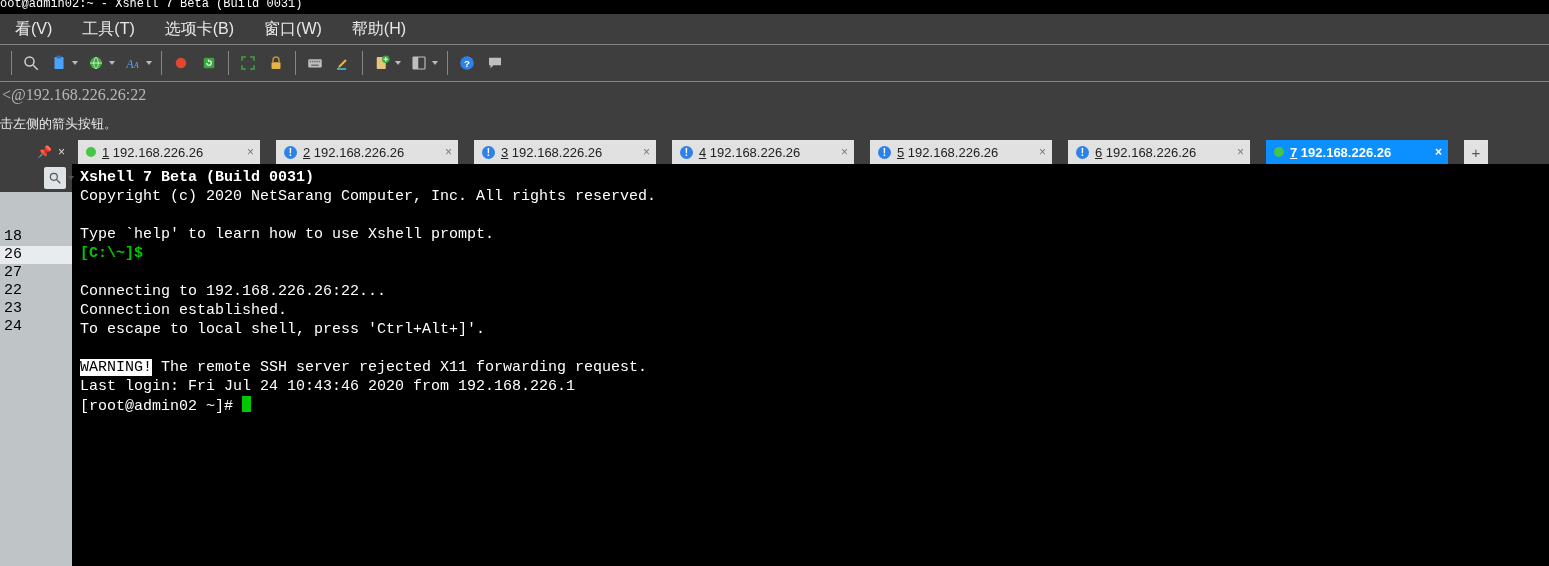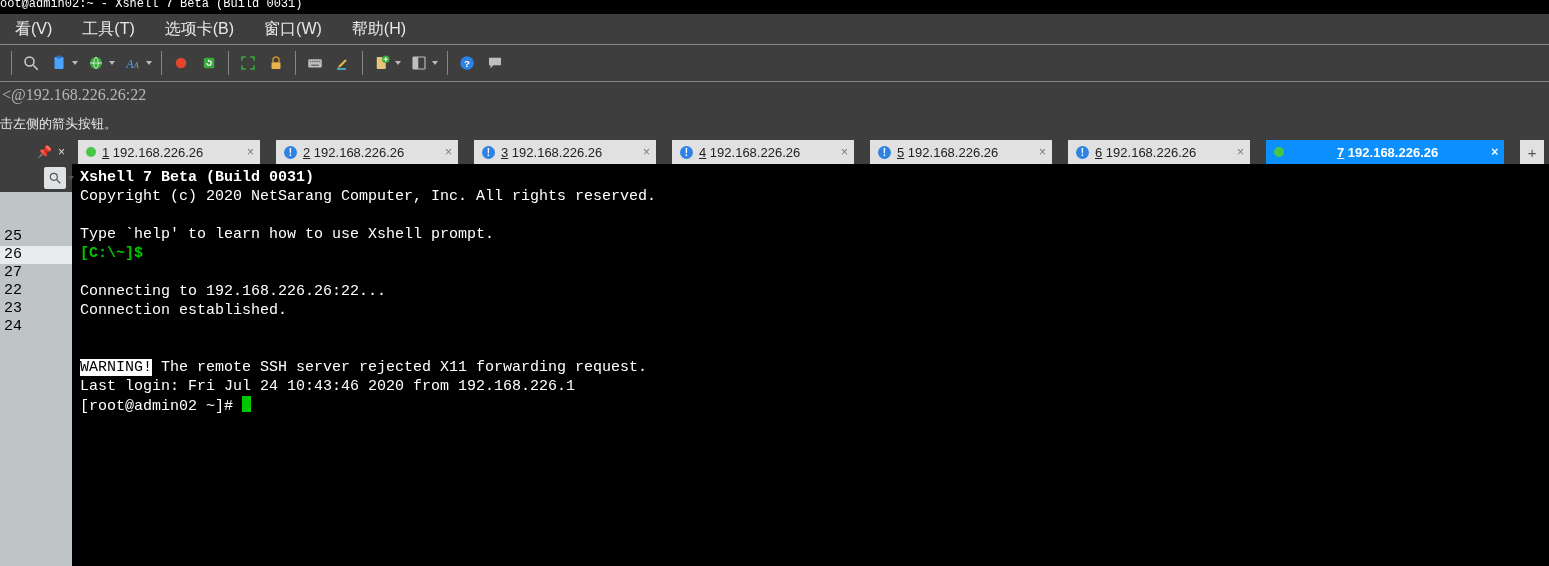--- a/index.html
+++ b/index.html
@@ -63,21 +63,21 @@
   .side-tool svg{width:14px;height:14px;}
   .side-tool .dd{position:absolute;right:-8px;}
   .side-panel{flex:1;background:var(--side-panel-bg);color:var(--side0-fg);font-family:Consolas,"Courier New",monospace;font-size:15px;line-height:18px;padding-top:36px;overflow:hidden;}
   .side-panel .row{padding-left:4px;white-space:nowrap;text-align:right;padding-right:56px;}
   .side-panel .row.hl{background:var(--side-highlight);}
 
   
   .contentcol{flex:1;display:flex;flex-direction:column;min-width:0;}
   .tabstrip{height:24px;background:var(--tabstrip-bg);display:flex;align-items:stretch;padding-left:6px;}
   .tab{display:flex;align-items:center;background:var(--tab-bg);min-width:182px;margin-right:16px;padding:0 6px 0 8px;font-size:13px;cursor:pointer;color:#222;}
-  .tab.active{background:var(--tab-active-bg);color:var(--tab-active-fg);font-weight:bold;gap:47px;}
+  .tab.active{background:var(--tab-active-bg);color:var(--tab-active-fg);font-weight:bold;}
   .tab .dot{width:10px;height:10px;border-radius:50%;margin-right:6px;flex:none;}
   .tab .excl{width:13px;height:13px;margin-right:6px;flex:none;border-radius:50%;background:#2e82e5;color:#fff;font-size:10px;font-weight:bold;display:flex;align-items:center;justify-content:center;}
   .tab .lbl{flex:1;white-space:nowrap;overflow:hidden;}
   .tab .lbl u{text-decoration:underline;}
   .tab .x{color:var(--tab-close);font-size:12px;margin-left:6px;}
   .tab.active .x{color:#fff;}
   .addtab{width:24px;background:var(--tab-bg);display:flex;align-items:center;justify-content:center;color:#555;font-size:15px;}
 
   .terminal{flex:1;background:var(--term-bg);color:var(--term-fg);font-family:Consolas,"Courier New",monospace;font-size:15px;line-height:19px;padding:4px 8px;overflow:hidden;}
   .terminal b{font-weight:bold;}
@@ -229,21 +229,21 @@
       <span>×</span>
     </div>
     <div class="side-tool">
       <svg viewBox="0 0 24 24">
           <circle cx="10" cy="10" r="6" fill="none" stroke="#555" stroke-width="2"></circle>
           <line x1="15" y1="15" x2="21" y2="21" stroke="#555" stroke-width="2"></line>
         </svg>
       <span class="dd dd-tri" style="border-top-color:#555"></span>
     </div>
     <div class="side-panel" id="side-panel">
-        <div class="row">25</div>
+        <div class="row">18</div>
         <div class="row hl">26</div>
         <div class="row">27</div>
         <div class="row"></div>
         <div class="row">22</div>
         <div class="row">23</div>
         <div class="row">24</div>
       </div>
   </div>
 
   <div class="contentcol">
@@ -288,20 +288,20 @@
 
     <div class="terminal">
 <b>Xshell 7 Beta (Build 0031)</b><br>
 <span>Copyright (c) 2020 NetSarang Computer, Inc. All rights reserved.</span><br>
 <br>
 <span>Type `help' to learn how to use Xshell prompt.</span><br>
 <b class="green">[C:\~]$</b><br>
 <br>
 <span>Connecting to 192.168.226.26:22...</span><br>
 <span>Connection established.</span><br>
-<br>
+<span>To escape to local shell, press 'Ctrl+Alt+]'.</span><br>
 <br>
 <span class="warn">WARNING!</span><span> The remote SSH server rejected X11 forwarding request.</span><br>
 <span>Last login: Fri Jul 24 10:43:46 2020 from 192.168.226.1</span><br>
 <span>[root@admin02 ~]# </span><span class="cursor"></span>
     </div>
   </div>
 </div>
 
 </body></html>

